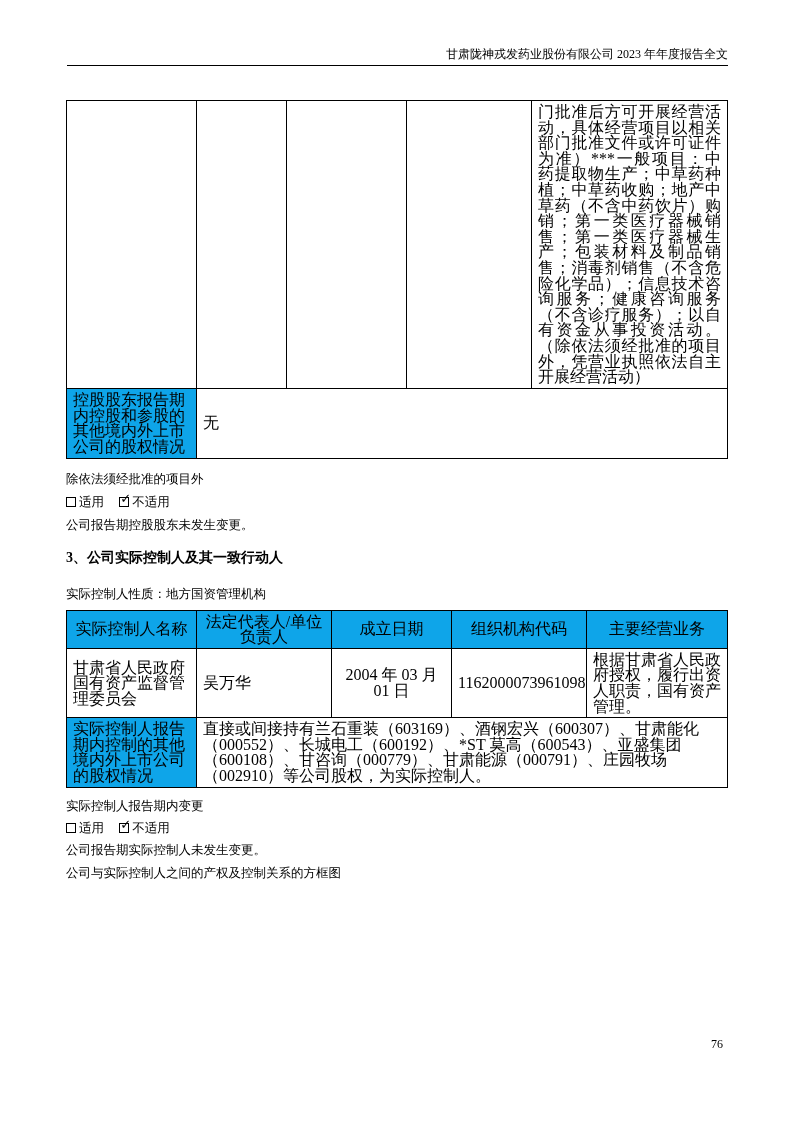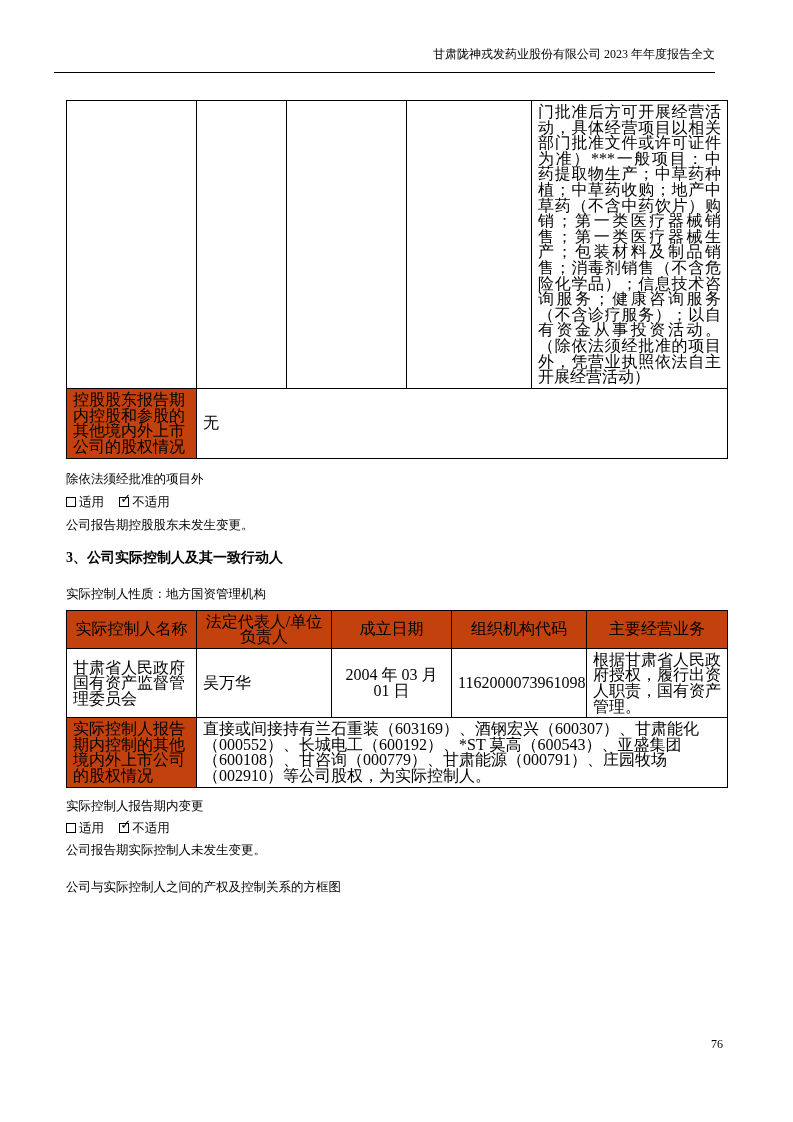--- a/index.html
+++ b/index.html
@@ -6,58 +6,58 @@
   html,body { background:#ffffff; }
   .page {
     position:relative;
     width:793px; height:1122px;
     background:#ffffff;
     font-family:"Liberation Serif","DejaVu Serif",serif;
     color:#000;
     overflow:hidden;
   }
   .header {
-    position:absolute; top:46px; left:54px; width:661px;
+    position:absolute; top:46px; left:67px; width:661px;
     text-align:right; font-size:12px; line-height:16px;
-    padding-bottom:10px;
+    padding-bottom:3px;
     border-bottom:1px solid #000;
   }
   .content { position:absolute; top:100px; left:66px; width:661px; }
 
   table.tbl {
     width:661px; border-collapse:collapse; table-layout:fixed;
     font-size:16px; line-height:15.6px;
   }
   table.tbl td {
     border:1px solid #000;
     padding:3px 6px;
     vertical-align:middle;
     overflow:hidden;
   }
-  td.gray { background:#c2410c; }
+  td.gray { background:#0ea5e9; }
   td.scope {
     vertical-align:top;
     text-align:justify;
     padding:4px 5px;
   }
   td.center { text-align:center; }
   td.top { vertical-align:top; }
 
   .para { font-size:12.5px; line-height:16px; }
   .p1 { margin-top:12px; }
   .p2 { margin-top:7px; }
   .p3 { margin-top:7px; }
   .h3 { margin-top:16px; font-size:14px; font-weight:bold; line-height:18px; }
   .p4 { margin-top:19px; }
   .p5 { margin-top:6px; }
   .t2 { margin-top:8px; }
   .p6 { margin-top:10px; }
   .p7 { margin-top:6px; }
   .p8 { margin-top:6px; }
-  .p9 { margin-top:21px; }
+  .p9 { margin-top:7px; }
 
   .cbgroup { display:inline-block; margin-right:12px; }
   .cb {
     display:inline-block; width:10px; height:10px;
     border:1px solid #000; margin-right:3px;
     position:relative; vertical-align:-1px;
   }
   .cb .check {
     position:absolute; left:0px; top:-6px;
     font-size:13px; line-height:1; font-weight:bold;

